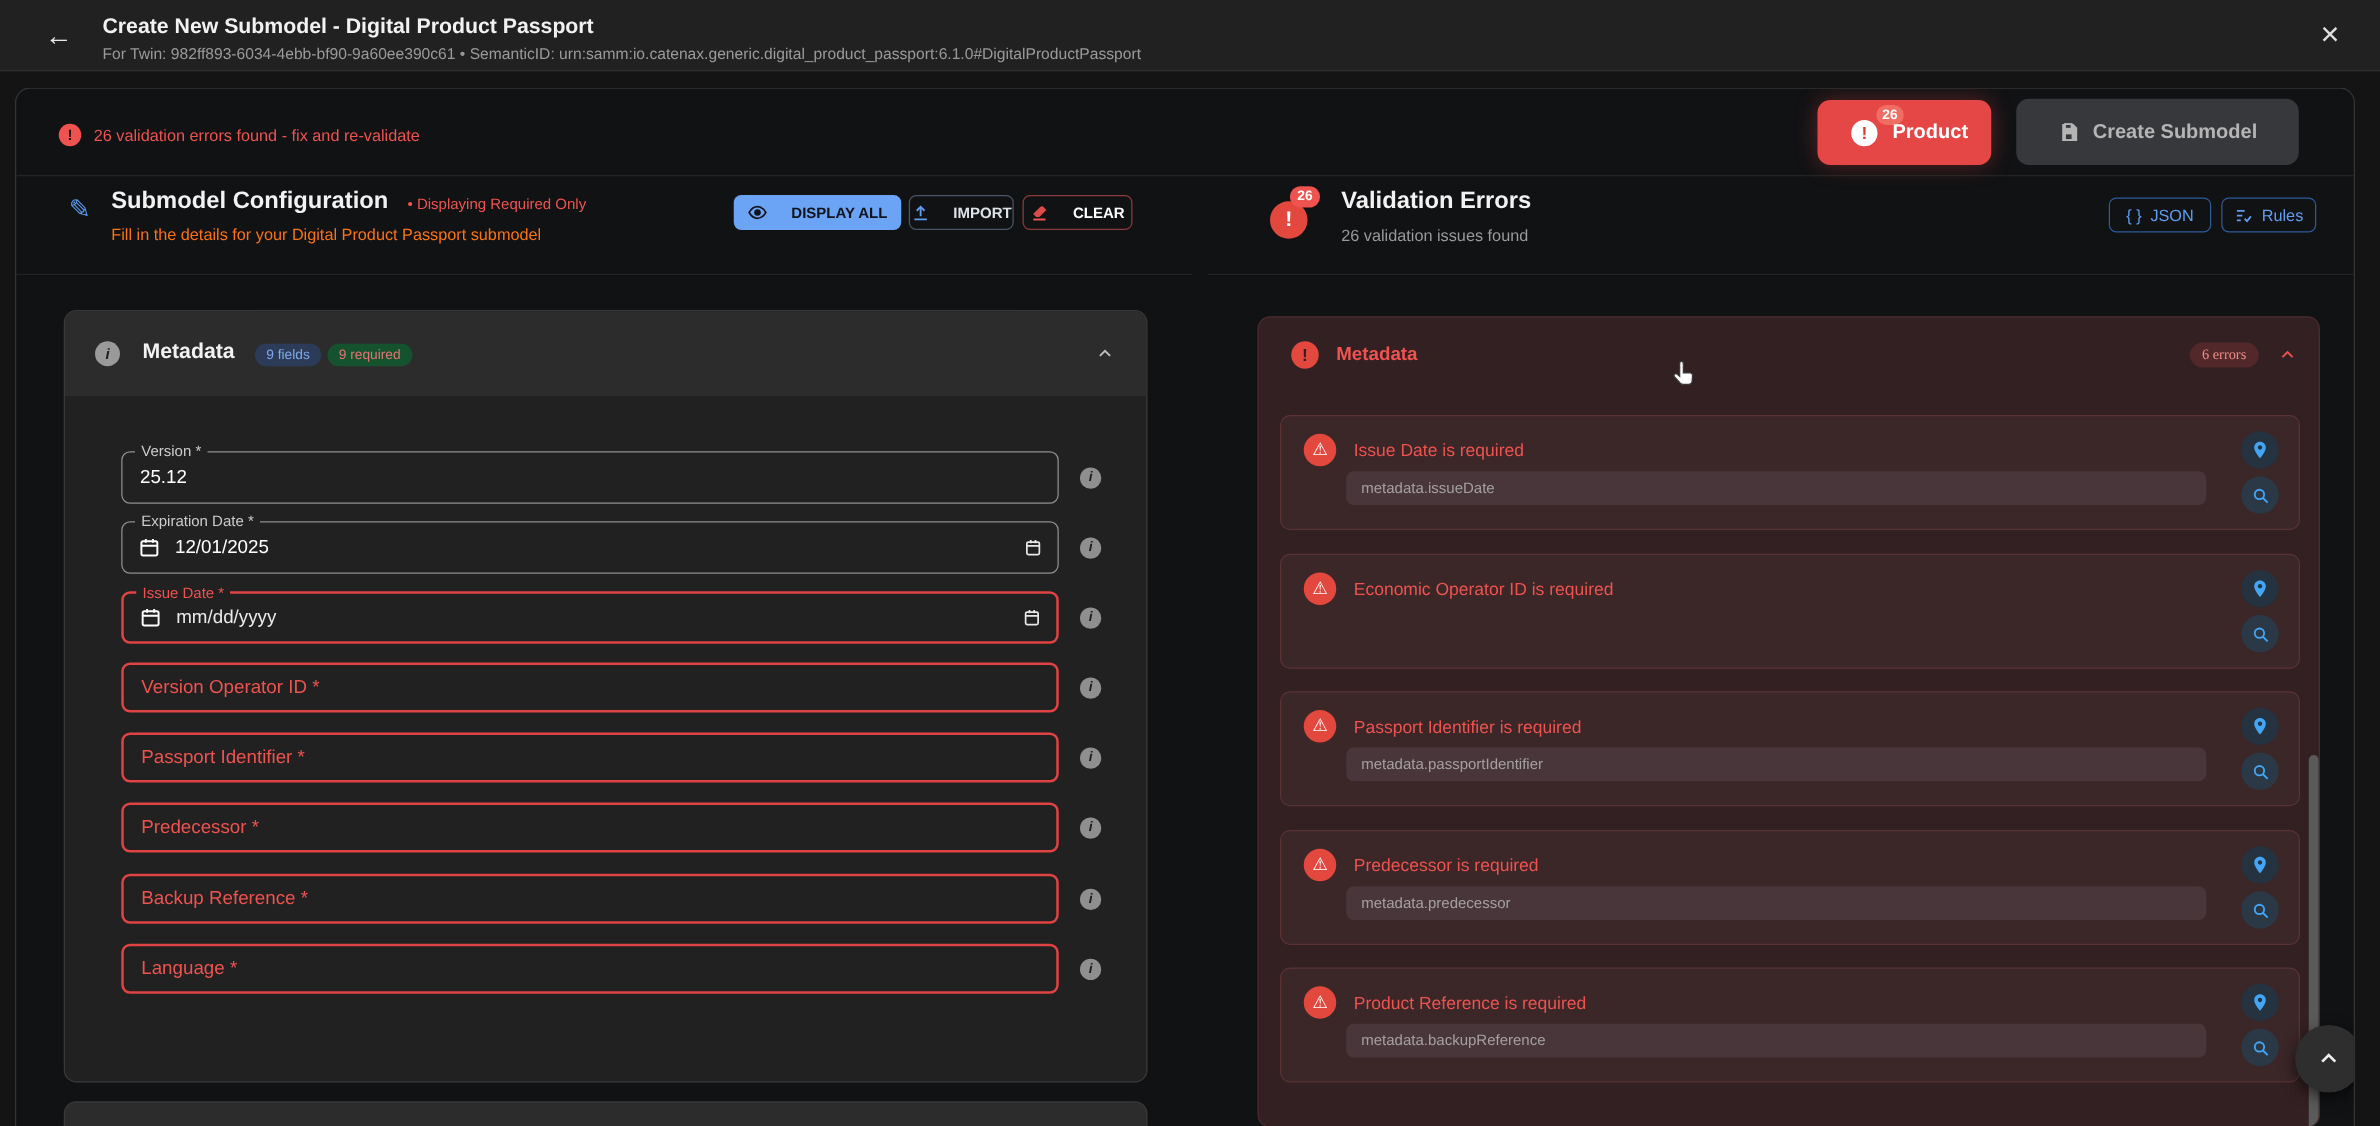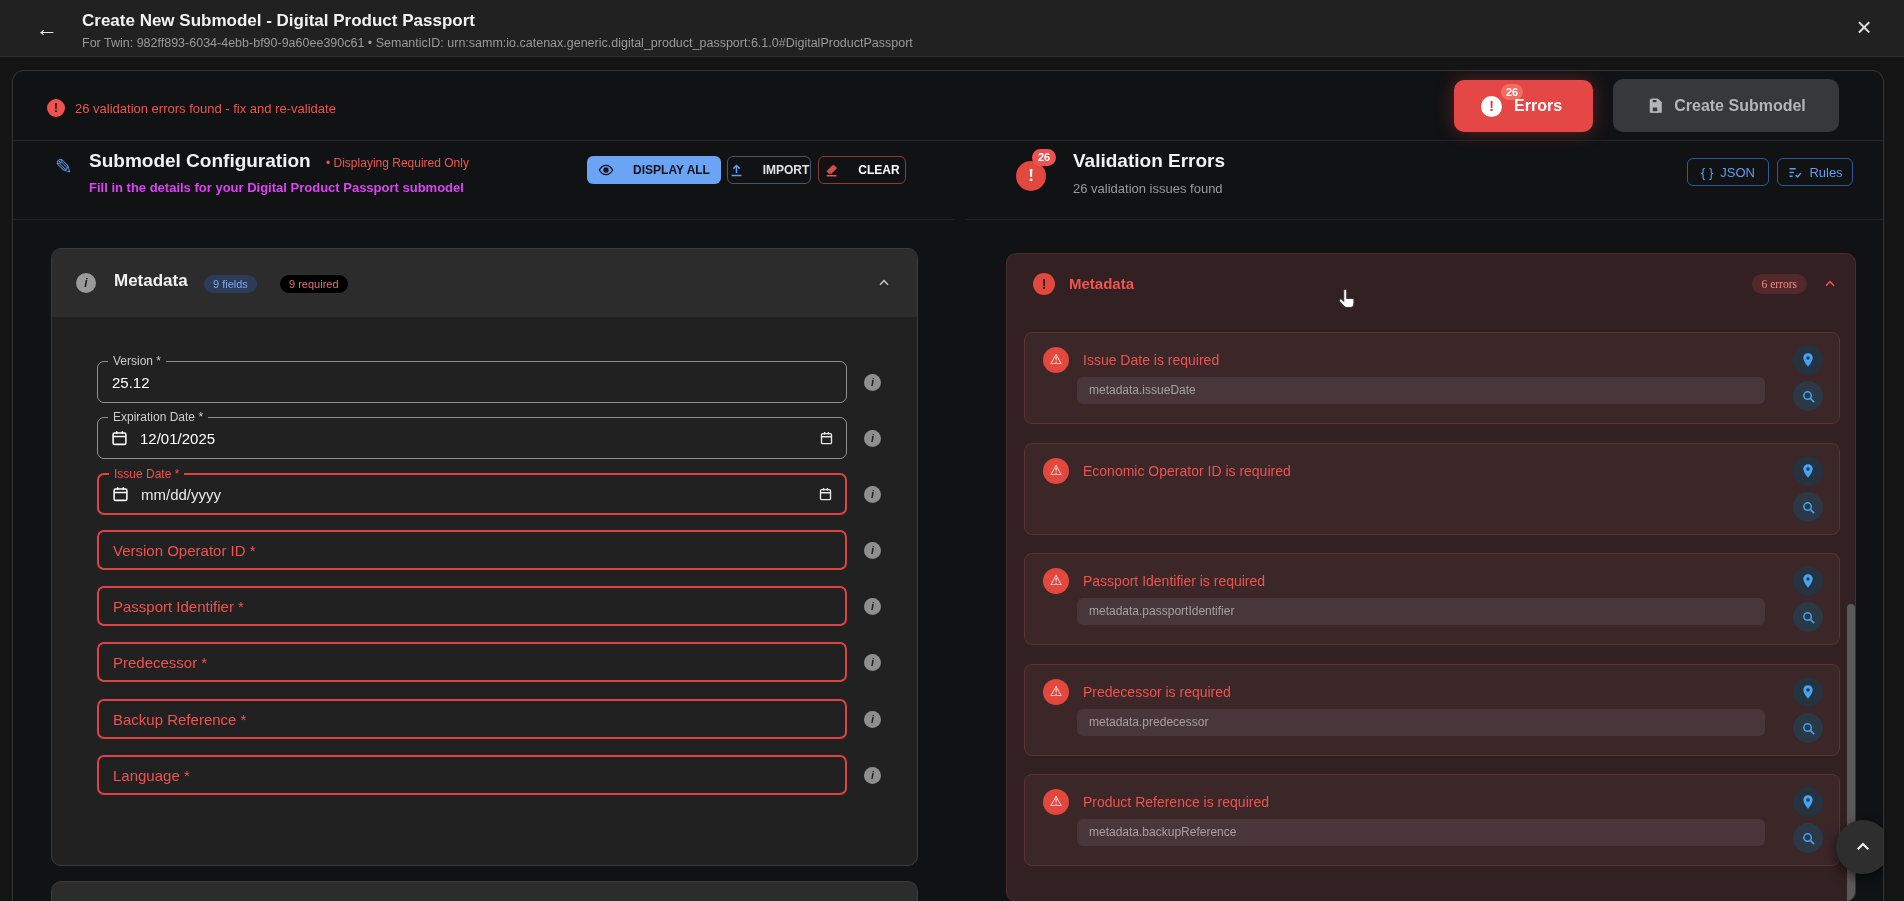--- a/index.html
+++ b/index.html
@@ -36,38 +36,38 @@
   #errors-btn .eb-label { position:absolute; left:60px; top:17px; font-size:16px; font-weight:bold; color:#fff; }
   #create-btn { position:absolute; left:1600px; top:8px; width:226px; height:53px; border-radius:10px;
                 background:#37383b; color:#b5b5b5; cursor:pointer; display:flex; align-items:center;
                 justify-content:center; gap:10px; font-size:16px; font-weight:bold; }
 
   
   #cfg-header { position:absolute; left:0; top:70px; width:941px; height:79px; border-bottom:1px solid #232323; }
   #pencil { position:absolute; left:42px; top:14px; font-size:21px; color:#5b9bf0; }
   #cfg-title { position:absolute; left:76px; top:9px; font-size:19px; font-weight:bold; color:#f2f2f2; }
   #cfg-note { position:absolute; left:313px; top:15px; font-size:12px; color:#ef5350; }
-  #cfg-sub { position:absolute; left:76px; top:39px; font-size:13px; color:#d946ef;font-weight:bold; }
+  #cfg-sub { position:absolute; left:76px; top:39px; font-size:13px; color:#f97316; }
   .sm-btn { position:absolute; top:15px; height:28px; border-radius:6px; font-size:12px; font-weight:bold;
             display:flex; align-items:center; justify-content:center; gap:19px; cursor:pointer; }
   #btn-display-all { left:574px; width:134px; background:#6ba3f5; color:#10131c; }
   #btn-import { left:714px; width:84px; background:transparent; border:1px solid #4a5568; color:#dfe3e8; }
   #btn-clear { left:805px; width:88px; background:transparent; border:1px solid #8a3b3b; color:#ffffff; }
 
   
   #meta-card { position:absolute; left:38px; top:177px; width:867px; height:618px;
                background:#212121; border:1px solid #3a3a3a; border-radius:10px; overflow:hidden; }
   #meta-head { position:absolute; left:0; top:0; width:100%; height:68px; background:#2c2c2c; cursor:pointer; }
   #meta-info-ic { position:absolute; left:24px; top:24px; width:20px; height:20px; border-radius:50%;
                   background:#9a9a9a; color:#1d1d1d; font-weight:bold; font-size:12px; font-style:italic;
                   text-align:center; line-height:20px; }
   #meta-title { position:absolute; left:62px; top:22px; font-size:17px; font-weight:bold; color:#f2f2f2; }
   .pill { position:absolute; top:26px; height:18px; border-radius:9px; font-size:11px; line-height:18px; padding:0 9px; }
   #pill-fields { left:152px; background:#2c3c58; color:#7fa9ea; }
-  #pill-req { left:228px; background:#000000; color:#e57373; }
+  #pill-req { left:210px; background:#14532d; color:#e57373; }
   .chev { width:14px; height:14px; }
   #meta-chev { position:absolute; right:26px; top:27px; cursor:pointer; }
 
   
   .fw { position:absolute; left:45px; width:790px; }
   .fbox { position:absolute; left:0; top:0; width:750px; height:42px;
           border:1px solid #8f8f8f; border-radius:7px; }
   .fbox.err { border:2px solid #e04343; }
   .flabel { position:absolute; top:-8px; left:10px; background:#212121; padding:0 5px;
             font-size:12px; color:#cccccc; white-space:nowrap; }
@@ -143,21 +143,21 @@
 </div>
 
 <div id="main">
 
   <div id="banner-row">
     <span id="banner-icon">!</span>
     <span id="banner-msg">26 validation errors found - fix and re-validate</span>
     <div id="errors-btn">
       <span class="eb-ic">!</span>
       <span class="eb-badge">26</span>
-      <span class="eb-label">Errors</span>
+      <span class="eb-label">Product</span>
     </div>
     <div id="create-btn">
       <svg width="18" height="18" viewBox="0 0 24 24" fill="none" stroke="#b5b5b5" stroke-width="2">
           <path d="M5 3h12l4 4v14H5z" fill="#b5b5b5" stroke="none"></path>
           <rect x="8" y="13" width="8" height="7" fill="#37383b"></rect>
           <rect x="8" y="3" width="7" height="5" fill="#37383b"></rect>
         </svg>
       <span>Create Submodel</span>
     </div>
   </div>

